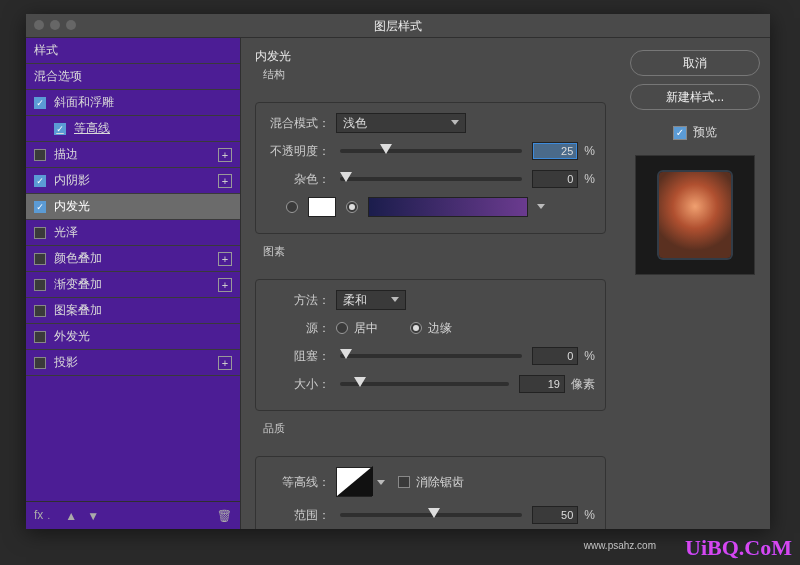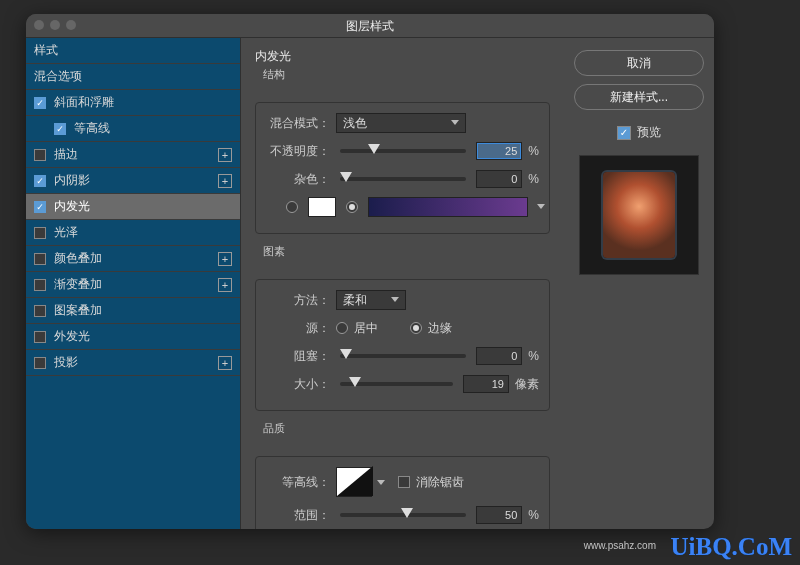--- a/index.html
+++ b/index.html
@@ -1,29 +1,29 @@
 <!DOCTYPE html>
 <html><head>
 <meta charset="utf-8">
 <style>
   * { box-sizing: border-box; margin: 0; padding: 0; font-family: "Microsoft YaHei", Arial, sans-serif; }
   body { background: #2a2a2a; width: 800px; height: 565px; overflow: hidden; position: relative; }
-  .frame { position: absolute; left: 26px; top: 14px; width: 688px; height: 515px; background: #4a4a4a; border-radius: 10px; box-shadow: 0 4px 20px rgba(0,0,0,0.5); overflow: hidden; }
+  .frame { position: absolute; left: 26px; top: 14px; width: 744px; height: 515px; background: #4a4a4a; border-radius: 0; box-shadow: 0 4px 20px rgba(0,0,0,0.5); overflow: hidden; }
   .titlebar { height: 24px; background: #4a4a4a; border-bottom: 1px solid #2f2f2f; text-align: center; line-height: 24px; color: #eaeaea; font-size: 12px; position: relative; }
   .tlights { position:absolute; left:8px; top:6px; display:flex; gap:6px;}
   .tlight { width:10px; height:10px; border-radius:50%; background:#666;}
   .content { display: flex; height: calc(100% - 24px); }
   
-  .sidebar { width: 215px; background: #0c4a6e; border-right: 1px solid #2f2f2f; display:flex; flex-direction:column;}
+  .sidebar { width: 215px; background: #4c1d95; border-right: 1px solid #2f2f2f; display:flex; flex-direction:column;}
   .styles-list { flex:1; overflow:auto;}
   .row { height: 26px; display:flex; align-items:center; padding:0 8px; color:#d9d9d9; font-size:12px; border-bottom:1px solid #3a3a3a; cursor:pointer; position:relative;}
   .row .chk { width:12px; height:12px; border:1px solid #888; background:#3a3a3a; margin-right:8px; display:flex; align-items:center; justify-content:center;}
   .row .chk.on { background:#5b9bd5; border-color:#5b9bd5;}
   .row .chk.on::after{content:"✓"; color:#fff; font-size:9px;}
-  .row.indent { padding-left:28px;}
+  .row.indent { padding-left:28px;text-decoration:underline;}
   .row.selected { background:#6b6b6b; color:#fff;}
   .row .plus { position:absolute; right:8px; width:14px; height:14px; border:1px solid #999; color:#ccc; font-size:11px; line-height:12px; text-align:center;}
   .sidebar-footer { height:28px; border-top:1px solid #2f2f2f; display:flex; align-items:center; padding:0 8px; gap:10px; color:#aaa;}
   .sf-icon { font-size:12px; cursor:pointer;}
   .trash { margin-left:auto;}
   
   .middle { flex:1; padding:10px 14px; color:#d6d6d6; font-size:12px; overflow:auto;}
   .sec-title { color:#e8e8e8; font-size:12px; margin-bottom:2px;}
   .sec-sub { color:#ccc; font-size:11px; margin:0 0 6px 8px;}
   .group { border:1px solid #333; border-radius:4px; padding:8px 10px 10px; margin-bottom:10px; position:relative;margin-top:20px;}
@@ -50,21 +50,21 @@
   .rbtn.primary{ border-color:#aaa;}
   .preview-chk{ display:flex; align-items:center; gap:6px; color:#ddd; font-size:12px; margin-top:6px;}
   .preview-chk .chk{ width:14px; height:14px; border:1px solid #888; background:#5b9bd5; display:flex; align-items:center; justify-content:center;}
   .preview-chk .chk::after{content:"✓"; color:#fff; font-size:10px;}
   .preview-box{ width:120px; height:120px; background:#1a1a1a; border:1px solid #333; margin-top:6px; display:flex; align-items:center; justify-content:center;}
   .thumb-img{ width:72px; height:86px; border-radius:4px; background:
      radial-gradient(circle at 50% 40%, #f0a070 0%, #b05030 35%, #5a3020 70%),
      linear-gradient(135deg,#6a4aa0,#3a7a8a);
      box-shadow:0 0 0 2px rgba(150,200,255,.2);
   }
-  .watermark{ position:absolute; right:8px; bottom:4px; color:#3b82f6; font-family: "Comic Sans MS", cursive; font-weight:bold; font-size:25px; text-shadow:0 0 1px #036;}
+  .watermark{ position:absolute; right:8px; bottom:4px; color:#d946ef; font-family: "Comic Sans MS", cursive; font-weight:bold; font-size:22px; text-shadow:0 0 1px #036;}
   .watermark2{ position:absolute; right:144px; bottom:14px; color:#ddd; font-size:10px; opacity:.85;}
 </style>
 </head>
 <body>
 
 <div class="frame">
   <div class="titlebar">
     <div class="tlights">
       <div class="tlight"></div>
       <div class="tlight"></div>
@@ -126,20 +126,26 @@
         <div class="row">
             <span class="chk"></span>
             <span>外发光</span>
           </div>
         <div class="row">
             <span class="chk"></span>
             <span>投影</span>
             <span class="plus">+</span>
           </div>
       </div>
+      <div class="sidebar-footer">
+        <span class="sf-icon">fx﹒</span>
+        <span class="sf-icon">▲</span>
+        <span class="sf-icon">▼</span>
+        <span class="sf-icon trash">🗑</span>
+      </div>
     </div>
 
     <div class="middle">
       <div class="sec-title">内发光</div>
 
       <div class="sec-sub">结构</div>
       <div class="group">
         <div class="field">
           <span class="lbl">混合模式：</span>
           <div class="select" style="width:130px">

